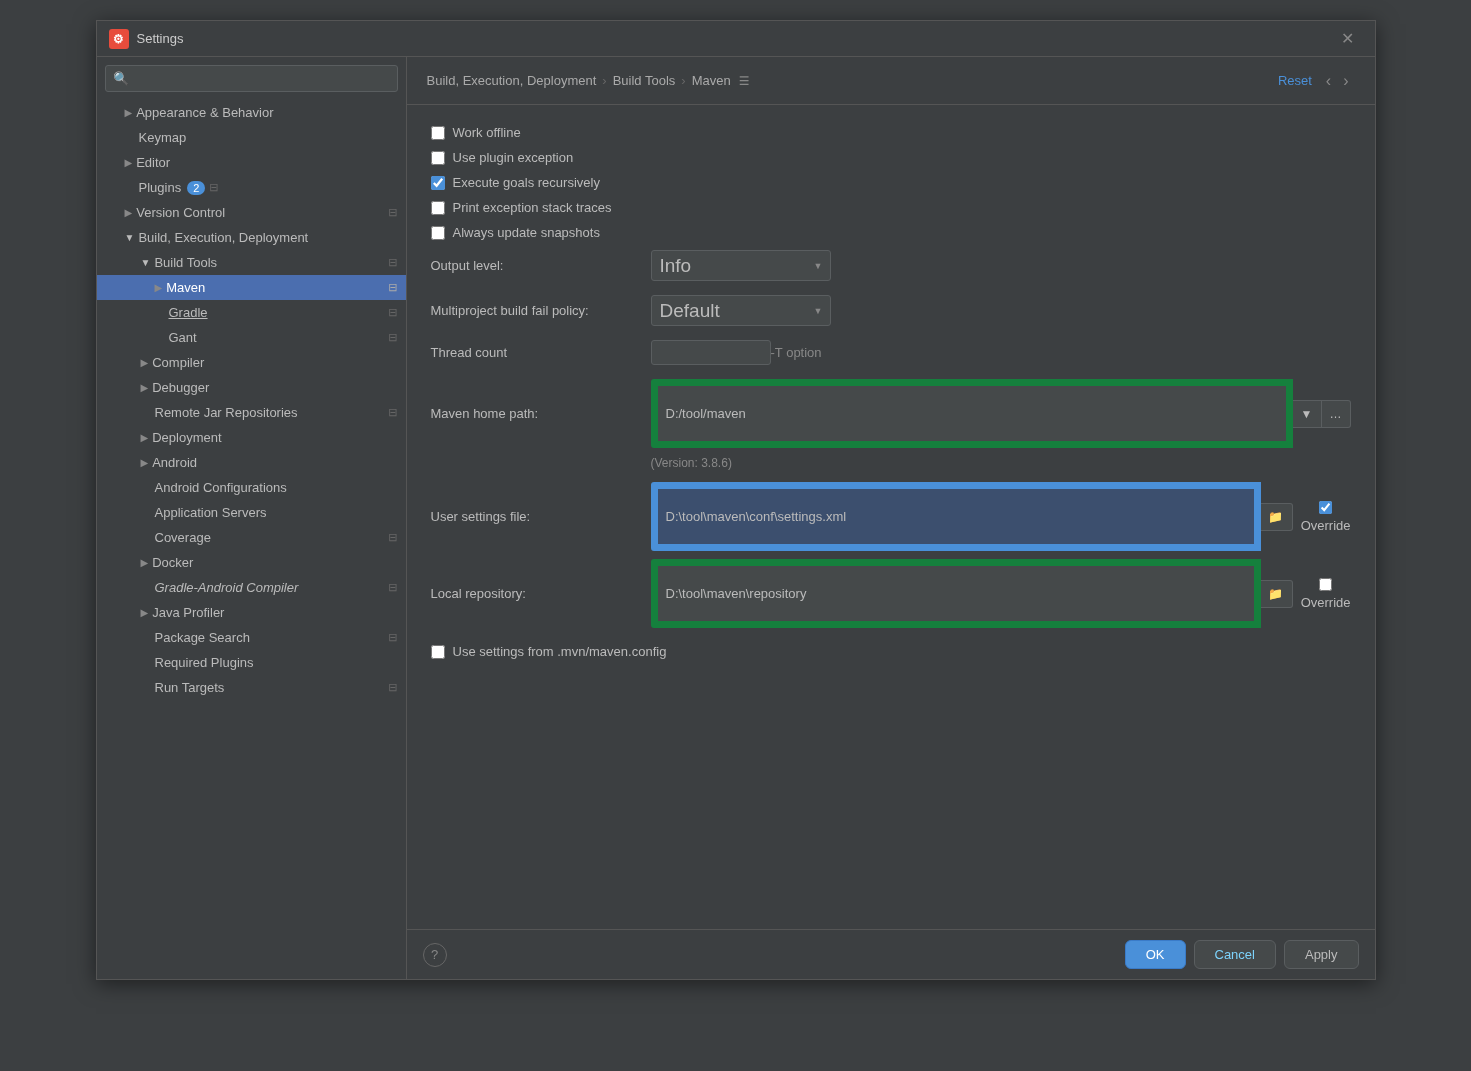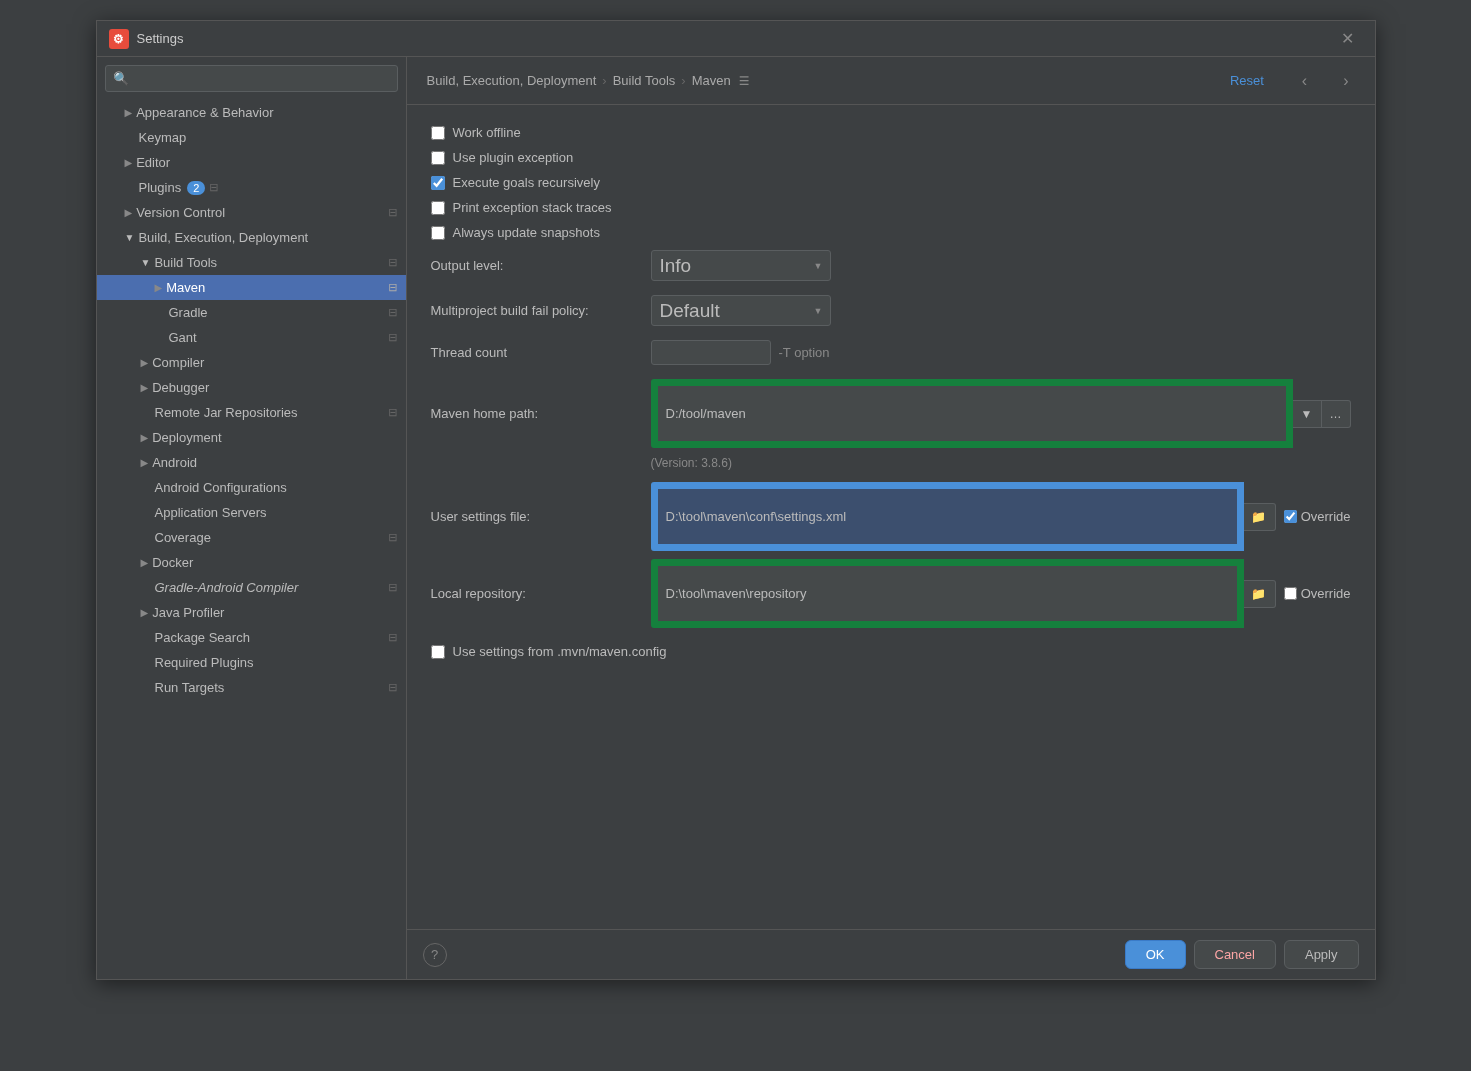--- a/index.html
+++ b/index.html
@@ -140,21 +140,21 @@
       color: #666;
     }
     .breadcrumb-icon {
       margin-left: 8px;
       color: #888;
       font-size: 12px;
     }
     .header-actions {
       display: flex;
       align-items: center;
-      gap: 24px;
+      gap: 0;
       margin-left: 35px;
     }
     .reset-btn {
       color: #4a90d9;
       cursor: pointer;
       font-size: 13px;
       background: none;
       border: none;
       padding: 4px 8px;
     }
@@ -231,21 +231,20 @@
       color: #bbb;
       font-size: 13px;
       padding: 4px 8px;
       border-radius: 3px;
       outline: none;
     }
     .thread-count-input {
       width: 120px;
     }
     .t-option-label {
-      margin-left: 8px;
       color: #888;
       font-size: 13px;
     }
     .path-row {
       display: flex;
       align-items: center;
       margin-bottom: 8px;
     }
     .path-label {
       color: #bbb;
@@ -289,20 +288,21 @@
       color: #888;
       font-size: 12px;
       margin-left: 220px;
       margin-bottom: 12px;
     }
     .override-wrapper {
       display: flex;
       align-items: center;
       margin-left: 8px;
       gap: 4px;
+      flex-direction: column;
     }
     .override-wrapper input[type="checkbox"] {
       accent-color: #4a90d9;
     }
     .override-label {
       color: #bbb;
       font-size: 13px;
     }
     
     .footer {
@@ -340,21 +340,21 @@
       border: 1px solid;
     }
     .btn-ok {
       background: #4a90d9;
       border-color: #3a7bc8;
       color: white;
     }
     .btn-cancel {
       background: #45494a;
       border-color: #5a5e60;
-      color: #fca5a5;
+      color: #7dd3fc;
     }
     .btn-apply {
       background: #45494a;
       border-color: #5a5e60;
       color: #bbb;
     }
     
     ::-webkit-scrollbar { width: 8px; height: 8px; }
     ::-webkit-scrollbar-track { background: #3c3f41; }
     ::-webkit-scrollbar-thumb { background: #555; border-radius: 4px; }
@@ -414,21 +414,21 @@
         <span class="icon-settings">⊟</span>
       </div>
 
       <div class="sidebar-item sidebar-item-indent3 selected">
         <span class="arrow">▶</span>
         <span>Maven</span>
         <span class="icon-settings" style="color:#aaa;">⊟</span>
       </div>
 
       <div class="sidebar-item sidebar-item-indent3">
-        <span style="padding-left:14px;">Gradle</span>
+        <span style="padding-left:14px;text-decoration:underline;">Gradle</span>
         <span class="icon-settings">⊟</span>
       </div>
 
       <div class="sidebar-item sidebar-item-indent3">
         <span style="padding-left:14px;">Gant</span>
         <span class="icon-settings">⊟</span>
       </div>
 
       <div class="sidebar-item sidebar-item-indent2">
         <span class="arrow">▶</span>

